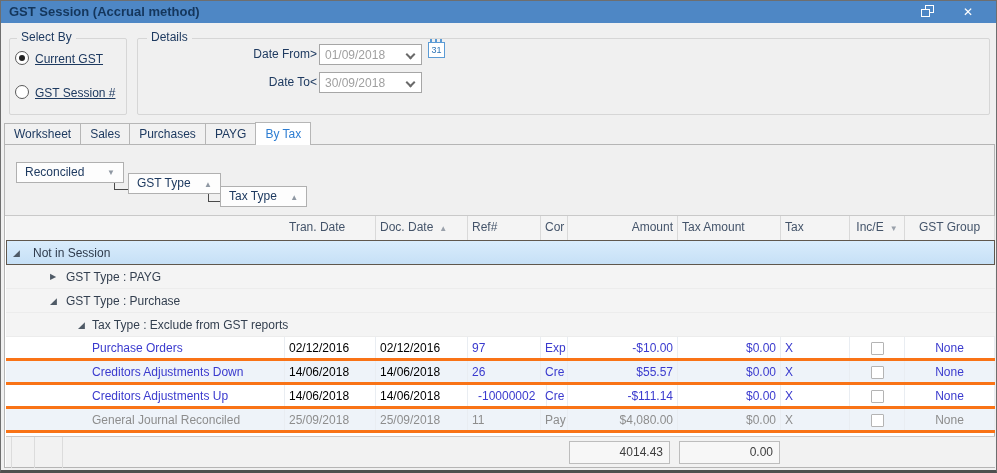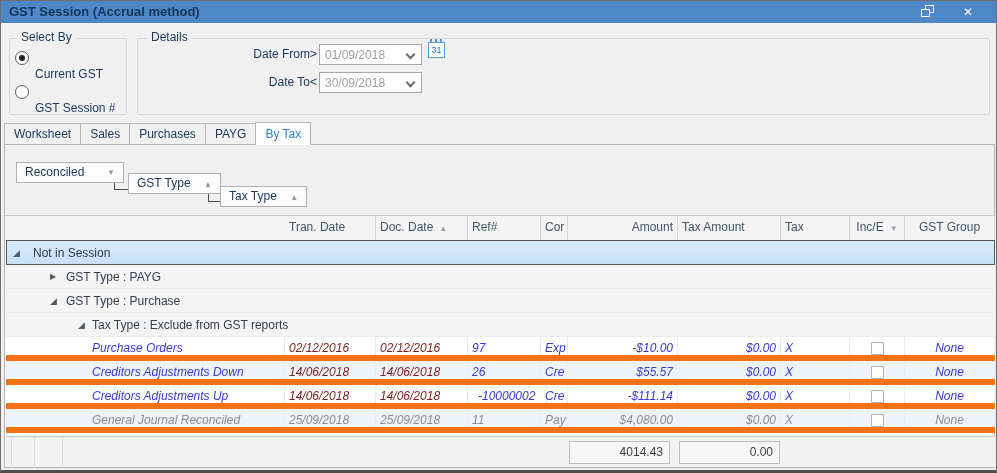--- a/index.html
+++ b/index.html
@@ -24,21 +24,21 @@
   #gb-select { left:8px; top:37px; width:118px; height:77px; }
   #gb-select-label { left:16px; top:29px; }
   #gb-details { left:136px; top:37px; width:853px; height:77px; }
   #gb-details-label { left:146px; top:29px; }
 
   .radio-row { position:absolute; left:14px; height:16px; cursor:pointer; }
   .radio { position:absolute; left:0; top:0; width:14px; height:14px; border:1px solid #5a5a5a;
            border-radius:50%; background:#fff; }
   .radio.checked::after { content:""; position:absolute; left:3px; top:3px; width:6px; height:6px;
            border-radius:50%; background:#222; }
-  .radio-label { position:absolute; left:20px; top:16px; line-height:15px; white-space:nowrap; }
+  .radio-label { position:absolute; left:20px; top:1px; line-height:15px; white-space:nowrap;text-decoration:underline; }
 
   .fld-label { position:absolute; width:96px; text-align:right; color:#1e3a60; }
   .combo { position:absolute; width:103px; height:21px; background:#fff; border:1px solid #a6a6a6; cursor:pointer; }
   .combo .val { position:absolute; left:5px; top:3px; color:#a0a0a0; }
   .chev { position:absolute; right:7px; top:6px; width:7px; height:7px;
           border-right:2px solid #6a6a6a; border-bottom:2px solid #6a6a6a; transform:rotate(45deg); }
   .calendar { position:absolute; left:427px; top:41px; width:17px; height:16px; background:#fff;
               border:1px solid #5b9bd5; text-align:center; font-size:9px; color:#2e75b6; line-height:15px; cursor:pointer; }
   .calendar::before { content:""; position:absolute; left:1px; top:-4px; width:13px; height:3px;
               background:repeating-linear-gradient(90deg,#5b9bd5 0 2px,transparent 2px 5px); }
@@ -72,26 +72,26 @@
 
   .grow { position:absolute; left:1px; width:989px; overflow:hidden; }
   .grow.groupline { height:24px; background:#f4f4f4; border-bottom:1px solid #ececec;
                     color:#333f4f; cursor:pointer; }
   .grow.selected { height:25px; background:linear-gradient(#d9ecfc,#c6e0f6);
                    border:1px solid #5f574d; color:#2f3b4c; }
   .glyph { position:absolute; top:0; line-height:24px; font-size:9px; color:#4f5a66; cursor:pointer; }
   .glyph.col { font-size:8px; }
   .glabel { position:absolute; top:0; line-height:24px; white-space:nowrap; }
 
-  .grow.datarow { height:24px; background:#fff; border-bottom:6px solid #f97316; cursor:pointer;font-style:italic; }
+  .grow.datarow { height:24px; background:#fff; border-bottom:3px solid #f97316; cursor:pointer; }
   .grow.datarow.alt { background:#eef3f9; }
   .dcell { position:absolute; top:0; height:23px; line-height:23px; overflow:hidden; white-space:nowrap;
            border-right:1px solid #e9edf2; padding:0 4px; }
   .t-blue { color:#3a3ace; }
-  .t-red  { color:#7f1d1d; }
+  .t-red  { color:#000000; }
   .t-gray { color:#8d8d8d; }
   .cbx { position:absolute; top:5px; width:13px; height:13px; background:#fff;
          border:1px solid #b4b4b4; border-radius:1px; cursor:pointer; }
 
   
   #gridfoot { position:absolute; left:1px; top:291px; width:989px; height:31px;
               background:#f2f2f2; border-top:1px solid #c9c9c9; }
   .fguide { position:absolute; top:0; height:31px; width:1px; background:#dcdcdc; }
   .totalbox { position:absolute; top:4px; width:101px; height:23px; background:#f7f7f7;
               border:1px solid #bdbdbd; line-height:21px; text-align:right; padding-right:6px; color:#3d3d3d; }

